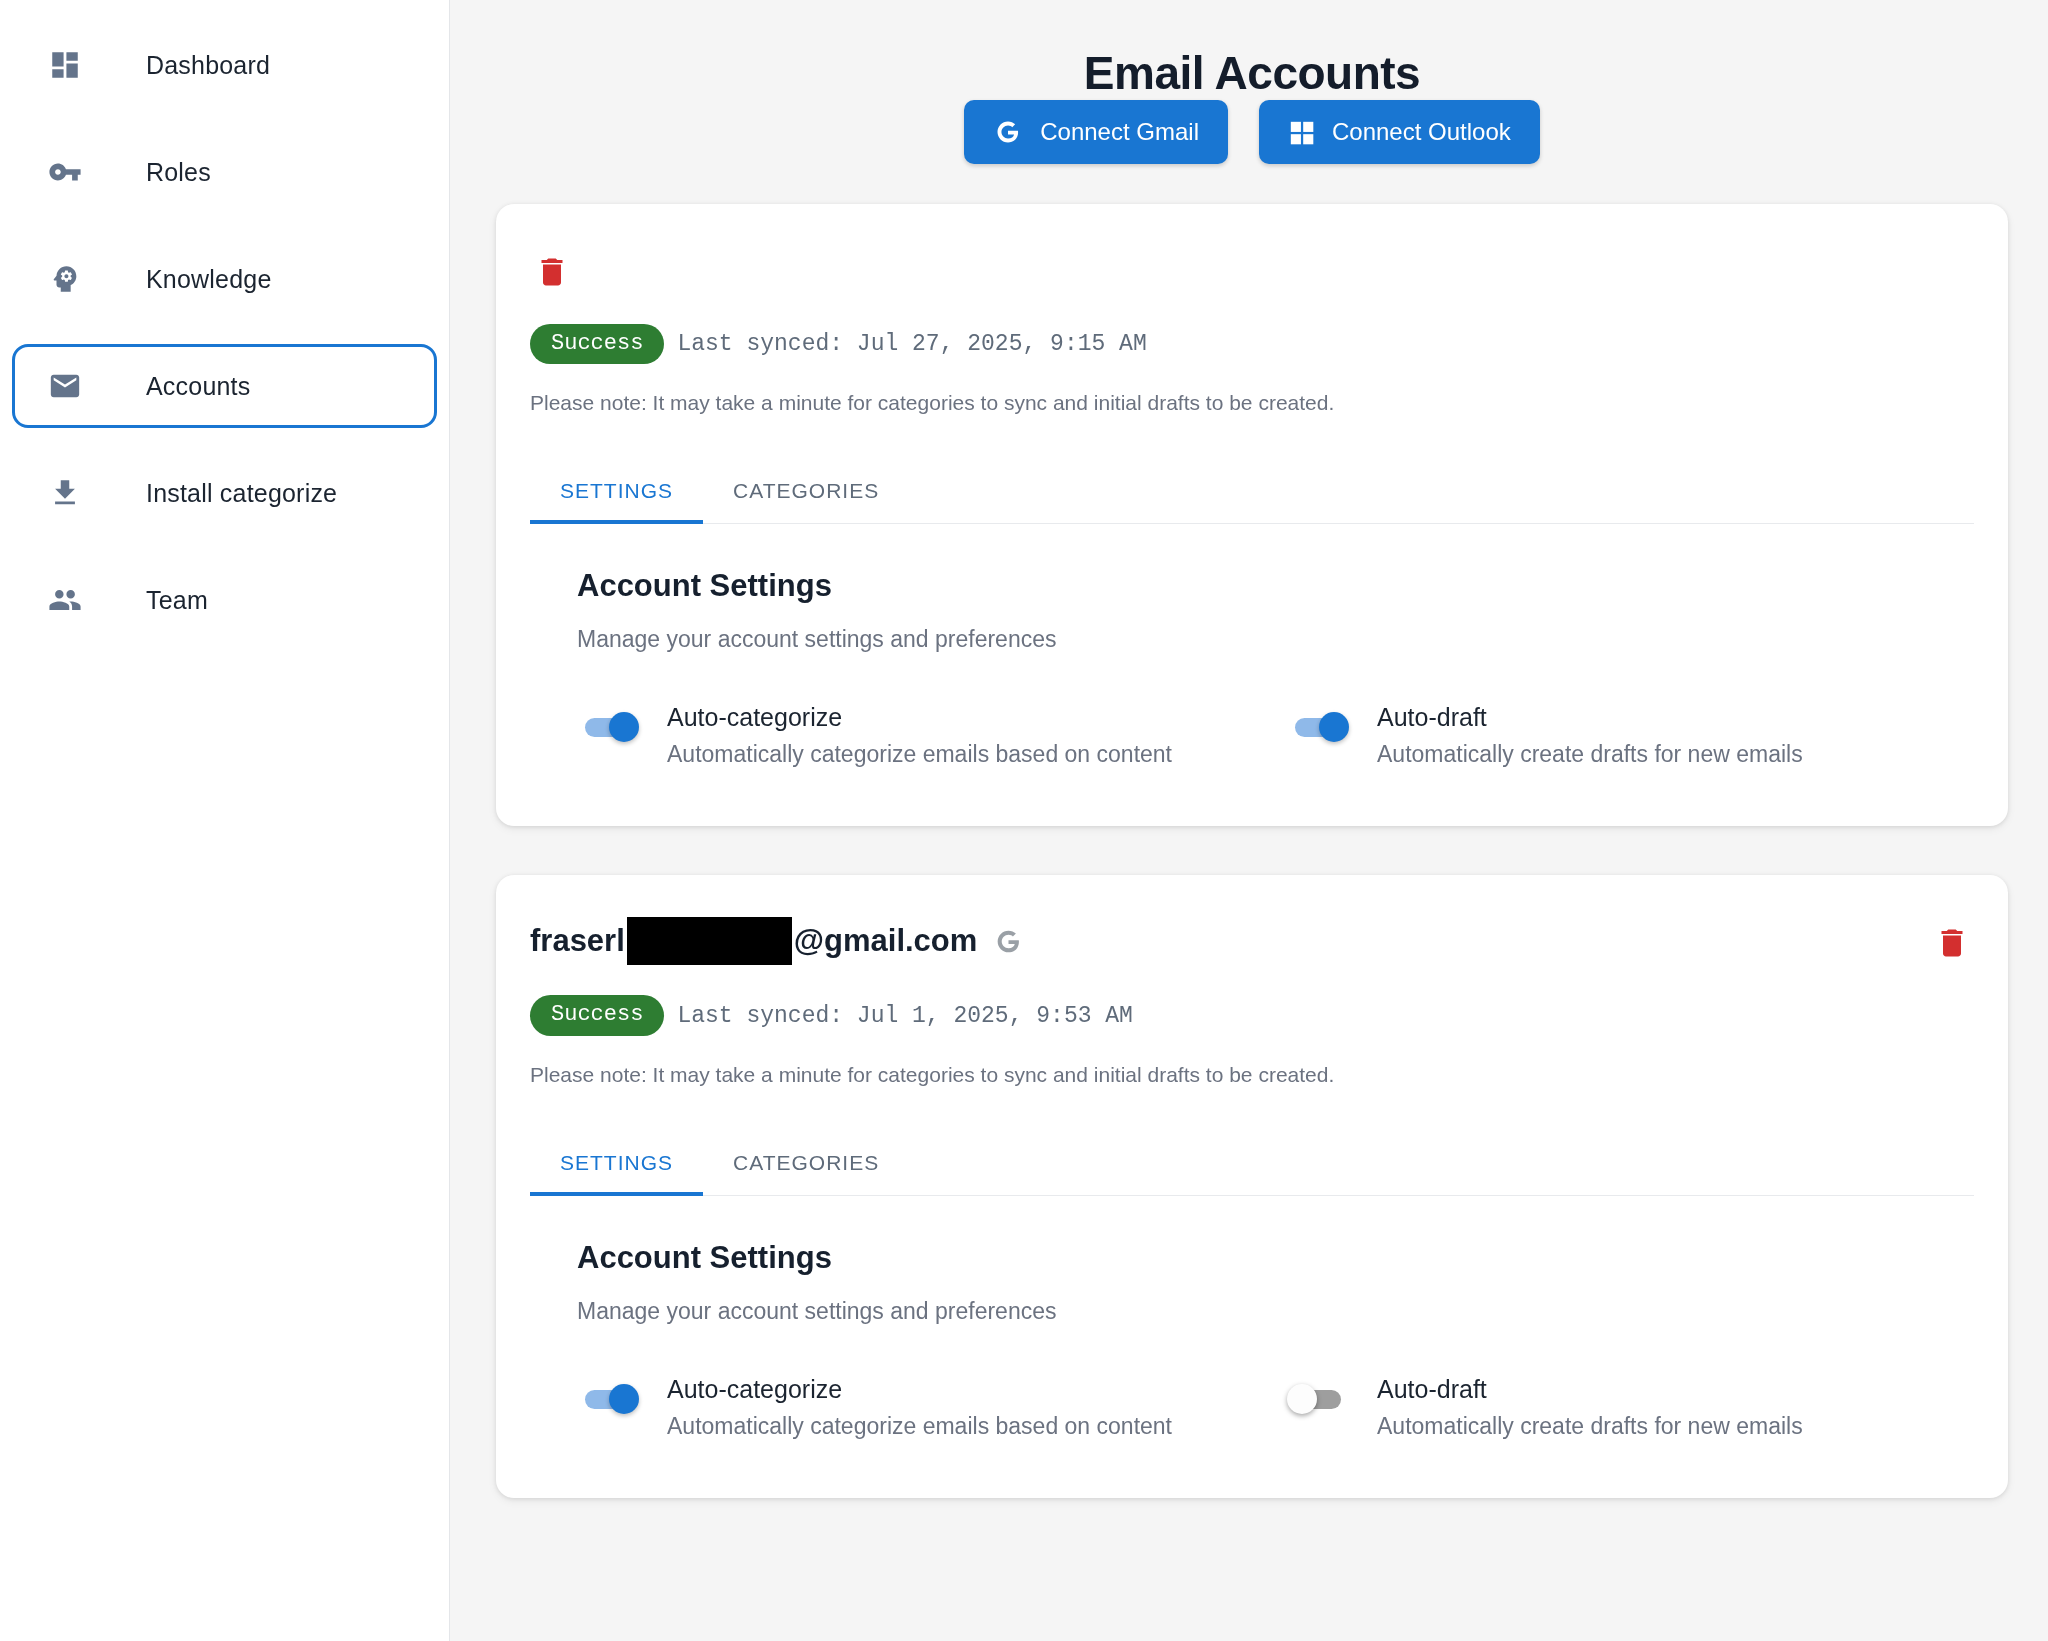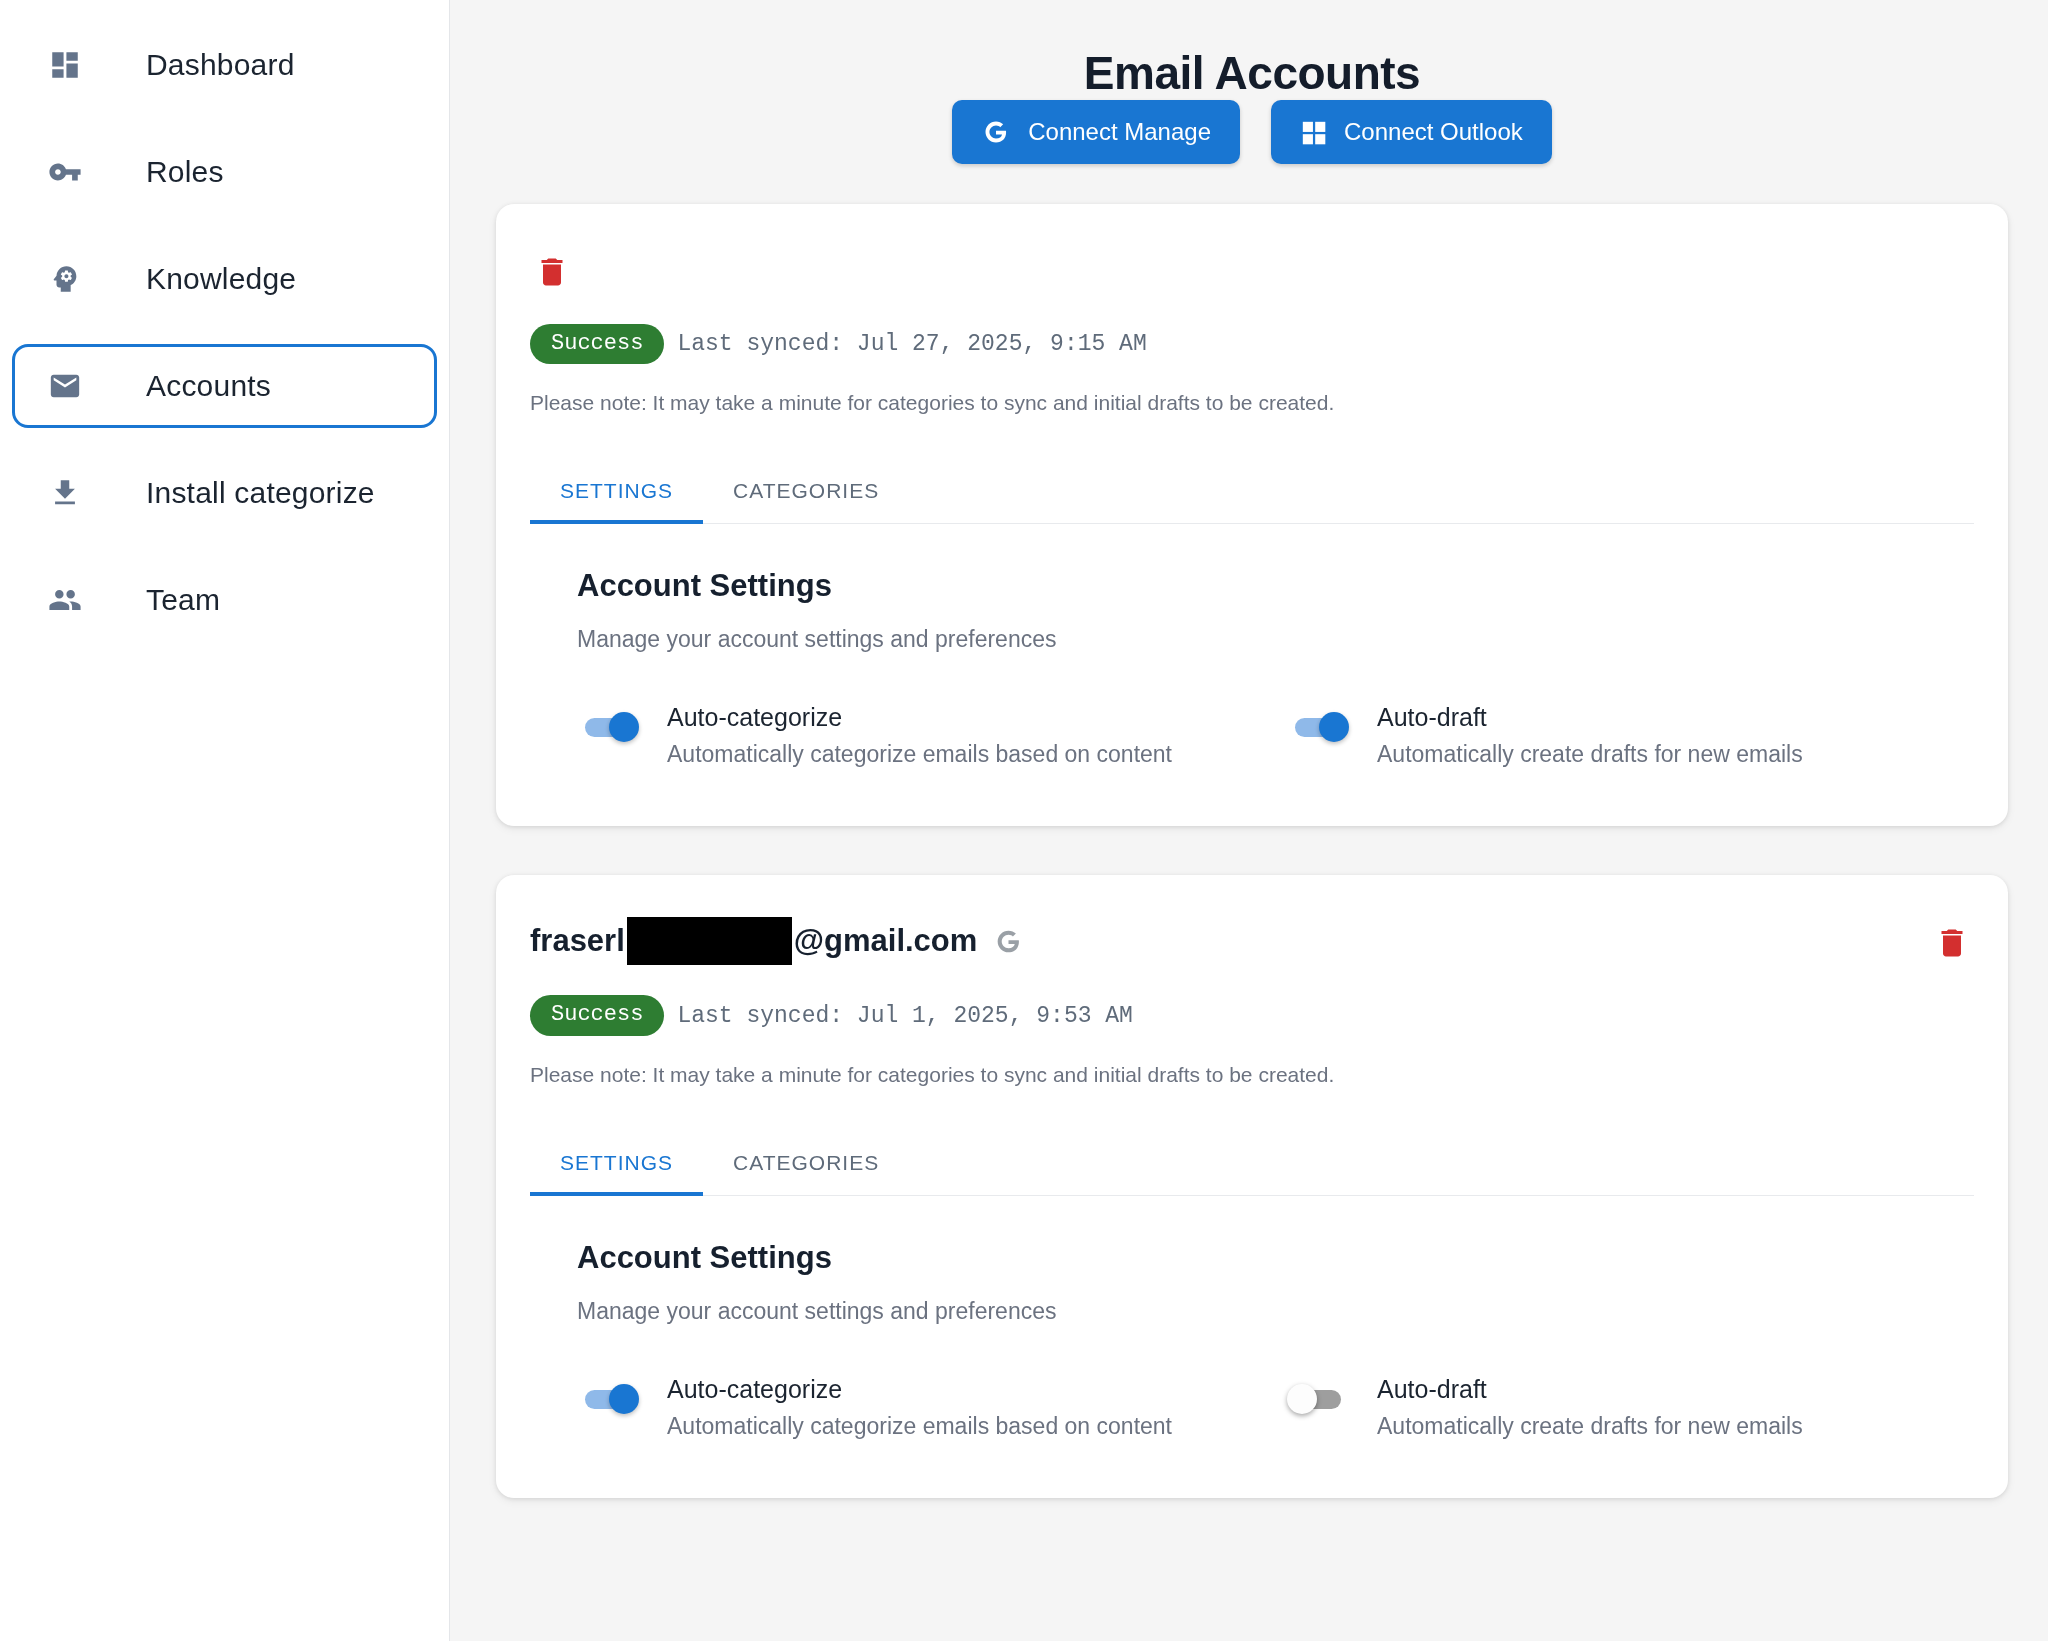--- a/index.html
+++ b/index.html
@@ -20,21 +20,21 @@
     padding-top:23px;
   }
   .side-item {
     height:84px; display:flex; align-items:center;
     padding-left:48px; margin-bottom:23px;
     cursor:pointer;
   }
   .side-item .icon { width:34px; height:34px; flex:none; }
   .side-item .icon svg { width:34px; height:34px; display:block; fill:#64748b; }
   .side-item .label {
-    margin-left:64px; font-size:30px; color:#1b2430; letter-spacing:.2px;
+    margin-left:64px; font-size:25px; color:#1b2430; letter-spacing:.2px;
   }
   .side-item.active {
     margin-left:12px; margin-right:12px;
     padding-left:33px;
     border:3px solid #1976d2; border-radius:16px;
     background:#fff;
   }
 
   
   .main { flex:1; padding:46px 40px 0 46px; overflow:hidden; }
@@ -171,21 +171,21 @@
 
   <div class="header-row">
     <h1 class="page-title">Email Accounts</h1>
     <div class="header-buttons">
       <button class="btn-primary">
         <span>
           <svg width="30" height="30" viewBox="0 0 24 24" fill="#ffffff">
               <path d="M12 11v2.9h4.84c-.42 1.9-2.07 3.3-4.84 3.3-2.9 0-5.25-2.4-5.25-5.2S9.1 6.8 12 6.8c1.65 0 2.76.7 3.4 1.31l2.32-2.25C16.23 4.5 14.3 3.6 12 3.6 7.36 3.6 3.6 7.36 3.6 12s3.76 8.4 8.4 8.4c4.85 0 8.07-3.41 8.07-8.21 0-.55-.06-.96-.13-1.19H12z"></path>
             </svg>
         </span>
-        <span>Connect Manage</span>
+        <span>Connect Gmail</span>
       </button>
       <button class="btn-primary">
         <span>
           <svg width="27" height="27" viewBox="0 0 24 24" fill="#ffffff">
               <rect x="2.5" y="2.5" width="9" height="9"></rect>
               <rect x="13.5" y="2.5" width="9" height="9"></rect>
               <rect x="2.5" y="13.5" width="9" height="9"></rect>
               <rect x="13.5" y="13.5" width="9" height="9"></rect>
             </svg>
         </span>

